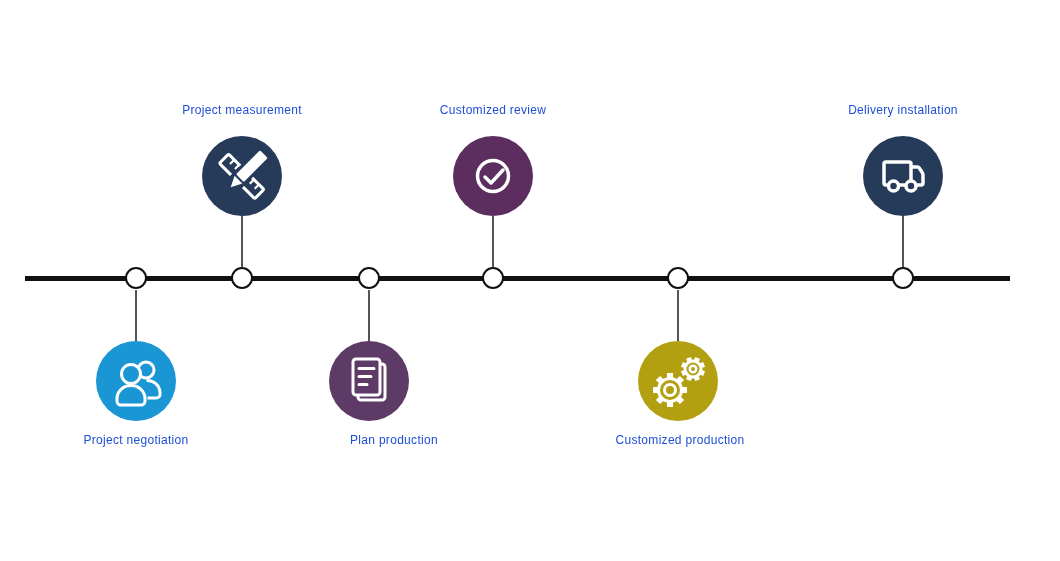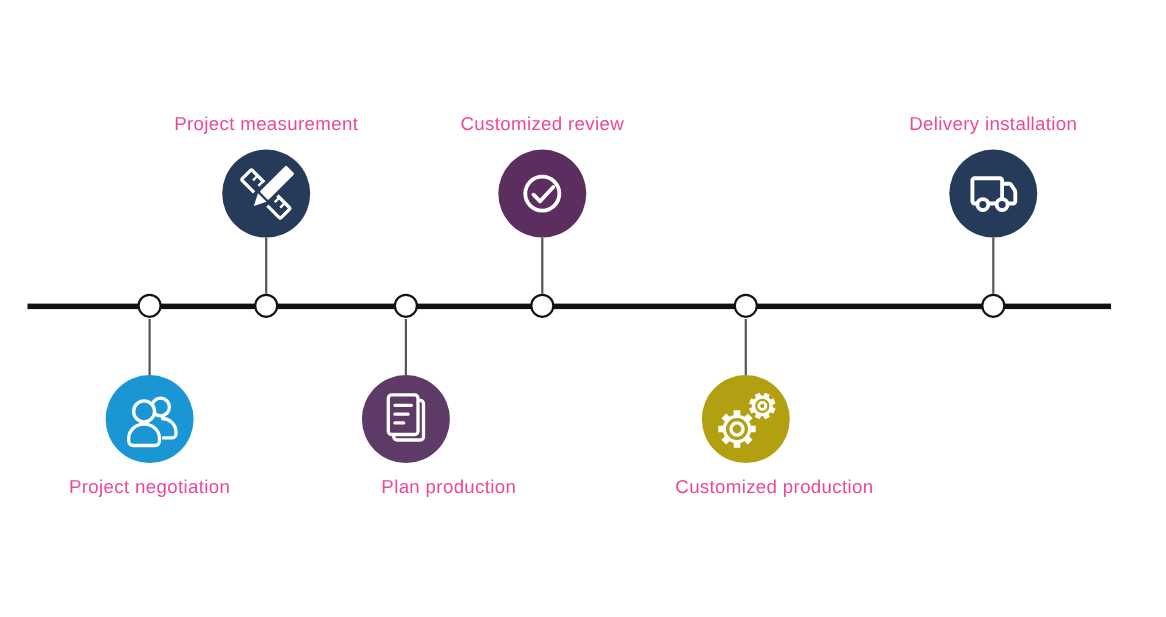--- a/index.html
+++ b/index.html
@@ -7,22 +7,22 @@
           font-family:"Liberation Sans",sans-serif;}
   .tl-line{position:absolute;left:25px;top:276px;width:985px;height:5px;background:#111111;}
   .marker{position:absolute;width:18px;height:18px;border:2.5px solid #111111;border-radius:50%;
           background:#ffffff;top:267px;}
   .connector{position:absolute;width:1.4px;height:51px;background:#555555;}
   .connector.above{top:216px;}
   .connector.below{top:290px;}
   .bubble{position:absolute;width:84px;height:84px;}
   .bubble.above{top:134px;}
   .bubble.below{top:339px;}
-  .step-label{position:absolute;width:320px;text-align:center;font-size:17px;letter-spacing:0.3px;
-              color:#ec4899;}
+  .step-label{position:absolute;width:320px;text-align:center;font-size:12px;letter-spacing:0.3px;
+              color:#1d4ed8;}
   .step-label.above{top:103px;}
   .step-label.below{top:433px;}
   svg .stroke{fill:none;stroke:#ffffff;}
 </style>
 </head>
 <body>
 
 <div id="canvas">
 
   <div class="tl-line"></div>
@@ -57,21 +57,21 @@
   <div class="connector below" style="left:368.3px;"></div>
   <div class="marker" style="left:357.5px;"></div>
   <svg class="bubble below" style="left:327px;" viewBox="0 0 84 84">
     <circle cx="42" cy="42" r="40" fill="#5d3b66"></circle>
     <g>
       <rect class="stroke" x="31" y="25" width="27" height="36" rx="3" stroke-width="3"></rect>
       <rect x="26" y="20" width="27" height="36" rx="3" stroke="#ffffff" stroke-width="3" fill="#5d3b66"></rect>
       <path class="stroke" stroke-width="3" stroke-linecap="round" d="M32,29.5 h15 M32,37.5 h12 M32,45.5 h8"></path>
     </g>
   </svg>
-  <div class="step-label below" style="left:223px;padding-left:25px;">Plan production</div>
+  <div class="step-label below" style="left:209px;padding-left:25px;">Plan production</div>
 
   <div class="connector above" style="left:492.3px;"></div>
   <div class="marker" style="left:481.5px;"></div>
   <svg class="bubble above" style="left:451px;" viewBox="0 0 84 84">
     <circle cx="42" cy="42" r="40" fill="#5b2e5f"></circle>
     <g>
       <circle class="stroke" cx="42" cy="42" r="15.5" stroke-width="3.5"></circle>
       <path class="stroke" stroke-width="3.5" stroke-linecap="round" stroke-linejoin="round" d="M34,43 l6,6 l12,-13"></path>
     </g>
   </svg>
@@ -85,21 +85,21 @@
 
       <path class="stroke" stroke-width="6" d="M44,51 h7 M41.1,58.1 l4.9,4.9 M34,61 v7 M26.9,58.1 l-4.9,4.9 M24,51 h-7 M26.9,43.9 l-4.9,-4.9 M34,41 v-7 M41.1,43.9 l4.9,-4.9"></path>
       <circle cx="34" cy="51" r="11.5" stroke="#ffffff" stroke-width="3" fill="#b3a011"></circle>
       <circle class="stroke" cx="34" cy="51" r="5.5" stroke-width="3"></circle>
 
       <path class="stroke" stroke-width="5" d="M63.5,32.7 l4.6,1.9 M59.7,36.5 l1.9,4.6 M54.3,36.5 l-1.9,4.6 M50.5,32.7 l-4.6,1.9 M50.5,27.3 l-4.6,-1.9 M54.3,23.5 l-1.9,-4.6 M59.7,23.5 l1.9,-4.6 M63.5,27.3 l4.6,-1.9"></path>
       <circle cx="57" cy="30" r="8" stroke="#ffffff" stroke-width="3" fill="#b3a011"></circle>
       <circle class="stroke" cx="57" cy="30" r="3.2" stroke-width="2.6"></circle>
     </g>
   </svg>
-  <div class="step-label below" style="left:544px;">Customized production</div>
+  <div class="step-label below" style="left:520px;">Customized production</div>
 
   <div class="connector above" style="left:902.3px;"></div>
   <div class="marker" style="left:891.5px;"></div>
   <svg class="bubble above" style="left:861px;" viewBox="0 0 84 84">
     <circle cx="42" cy="42" r="40" fill="#263a59"></circle>
     <g>
       <rect class="stroke" x="23" y="28" width="27" height="23" rx="2" stroke-width="3.5" stroke-linejoin="round"></rect>
       <path class="stroke" stroke-width="3.5" stroke-linejoin="round" d="M50,33 h6.5 a2,2 0 0 1 1.7,0.9 l3,4.6 a4,4 0 0 1 0.8,2.4 V49 a2,2 0 0 1 -2,2 H50"></path>
       <circle cx="32.5" cy="52" r="5" stroke="#ffffff" stroke-width="3.5" fill="#263a59"></circle>
       <circle cx="50" cy="52" r="5" stroke="#ffffff" stroke-width="3.5" fill="#263a59"></circle>

